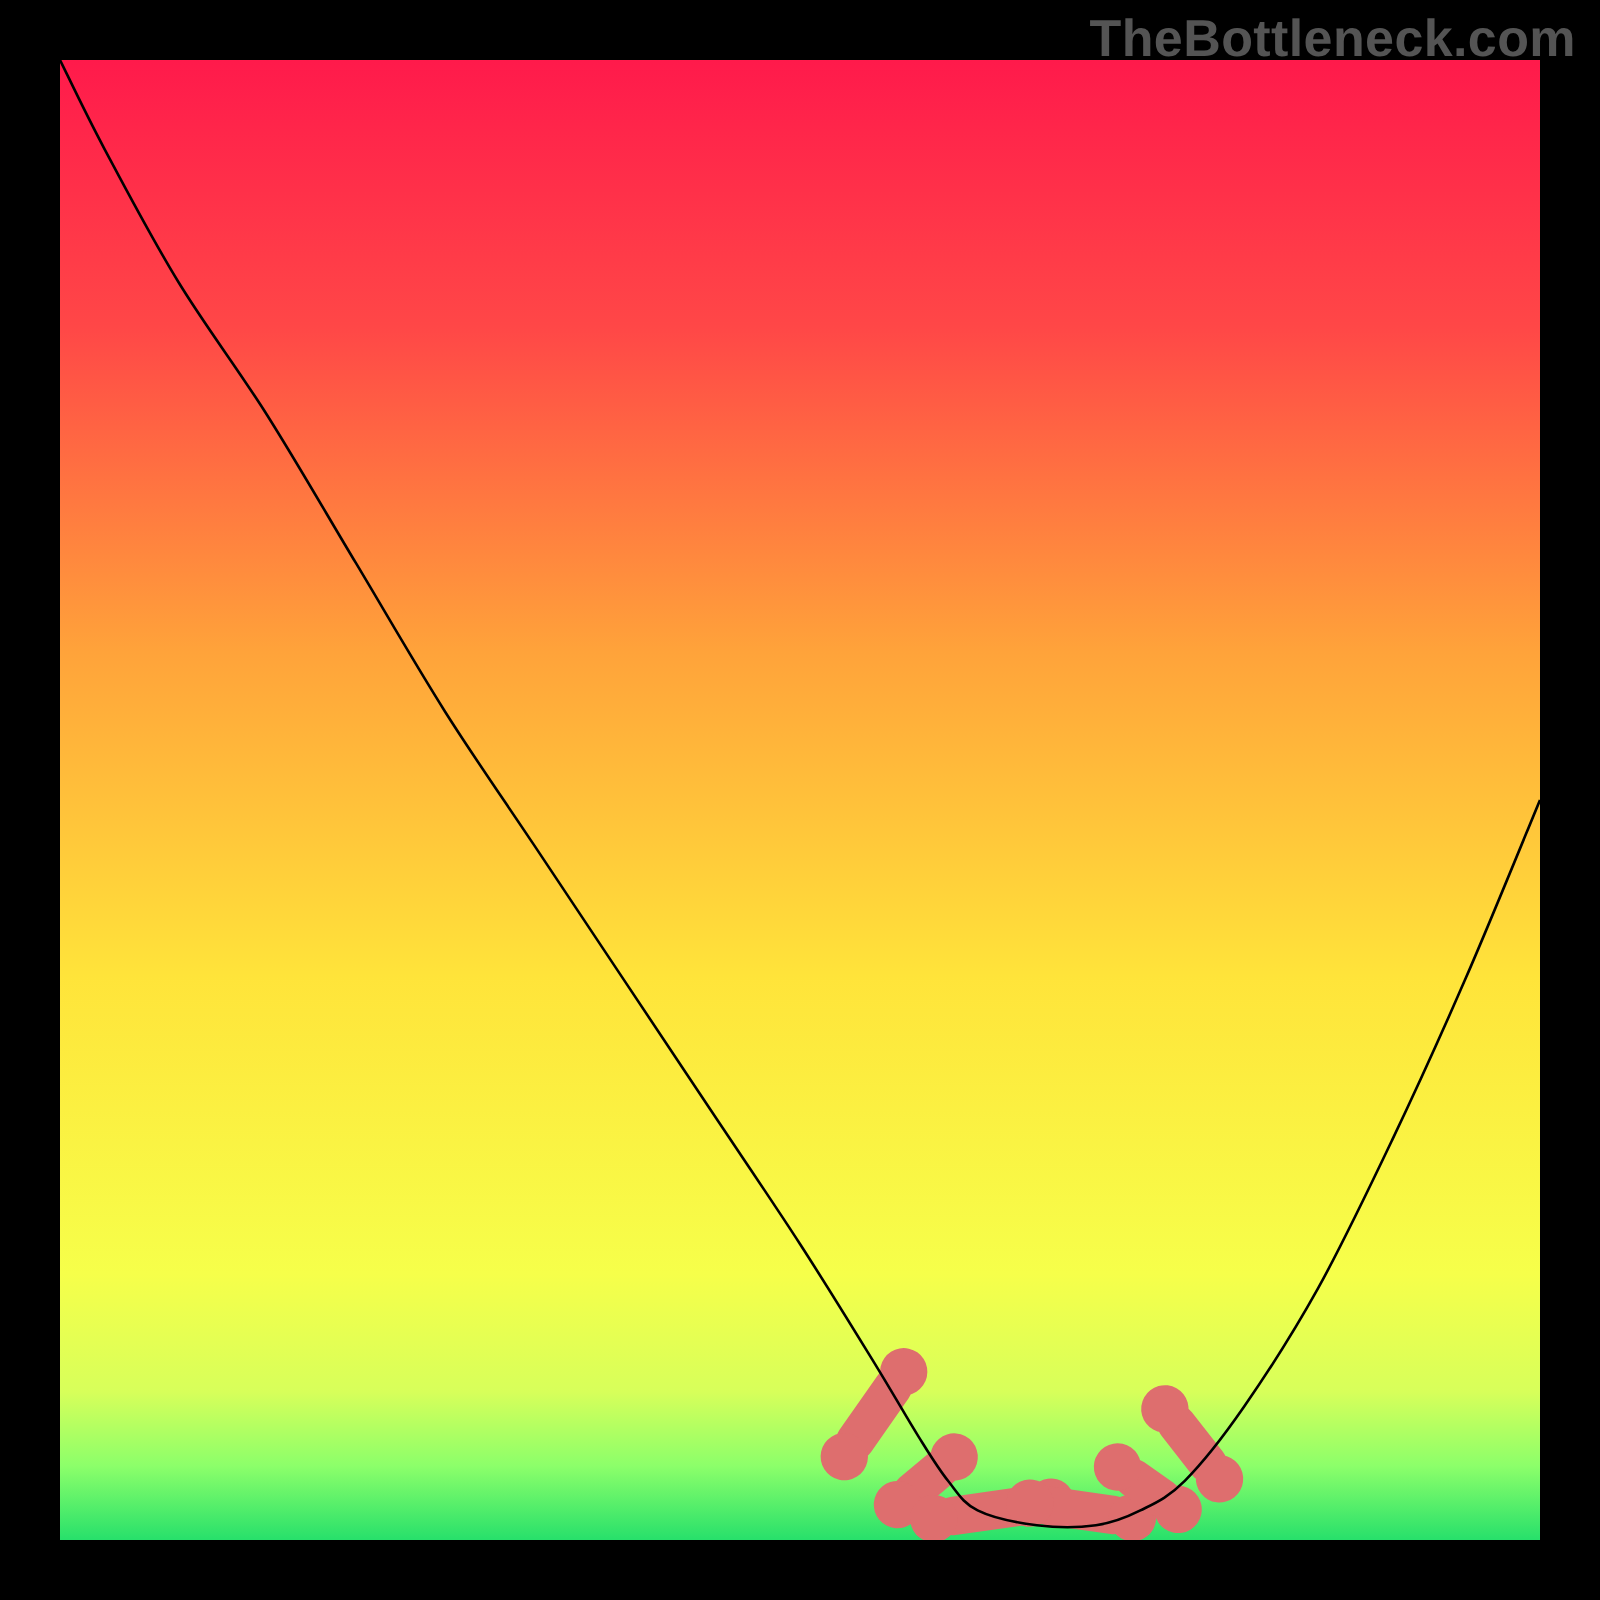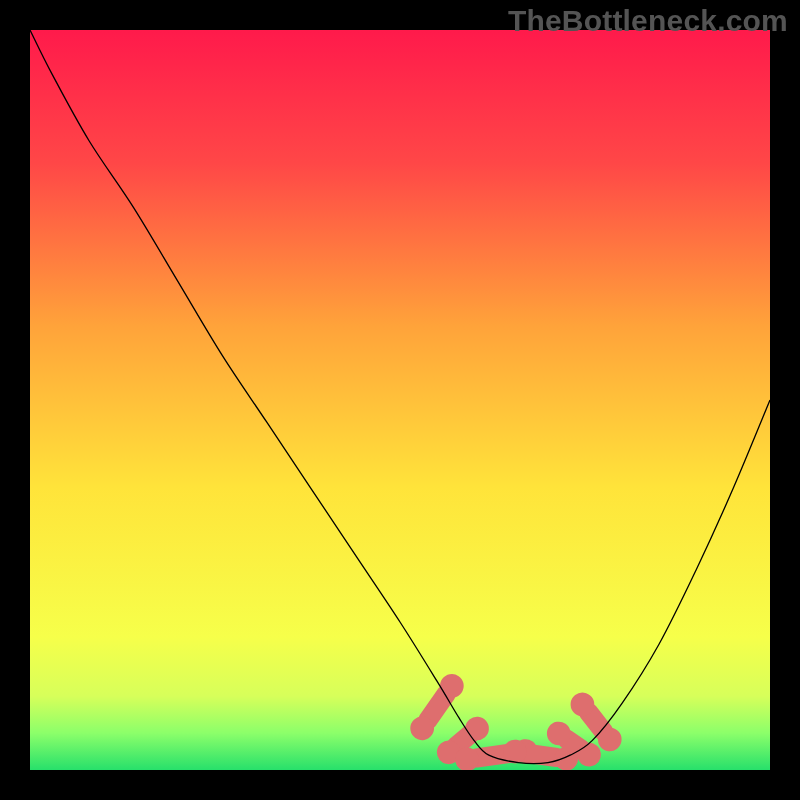--- a/index.html
+++ b/index.html
@@ -15,21 +15,21 @@
     position: relative;
     width: 800px;
     height: 800px;
     background: #000;
   }
   .watermark {
     position: absolute;
     top: 4px;
     right: 12px;
     color: #545454;
-    font-size: 30px;
+    font-size: 26px;
     font-weight: 600;
     letter-spacing: 0.2px;
     z-index: 10;
   }
   .plot {
     position: absolute;
     left: 30px;
     top: 30px;
     width: 740px;
     height: 740px;

